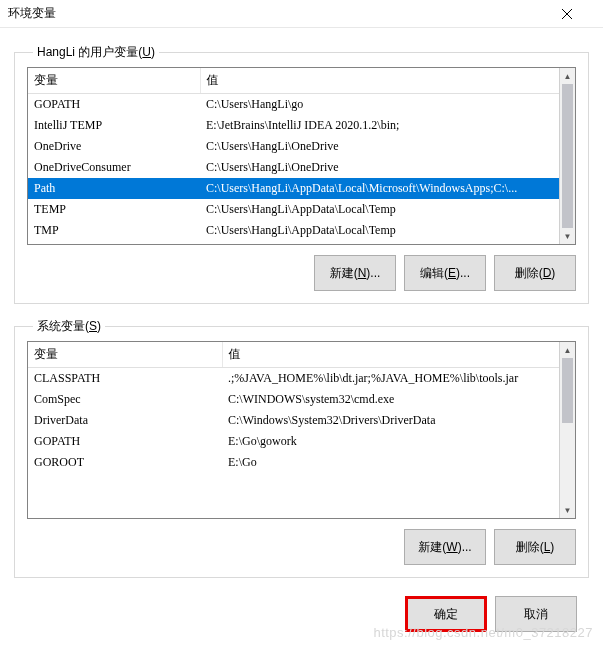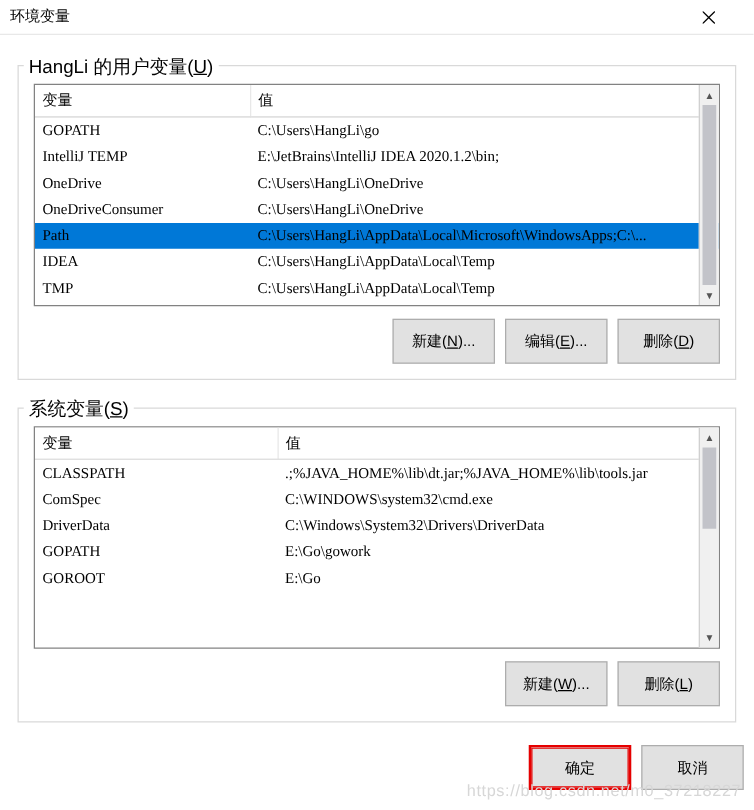--- a/index.html
+++ b/index.html
@@ -30,24 +30,24 @@
   .close-btn svg { stroke: #000; stroke-width: 1; }
   .content { padding: 10px 14px 8px 14px; }
   .groupbox {
     border: 1px solid #d9d9d9;
     position: relative;
     margin-top: 14px;
     padding: 14px 12px 12px 12px;
   }
   .groupbox-legend {
     position: absolute;
-    top: -9px; left: 4px;
+    top: -9px; left: 18px;
     background: #fff;
     padding: 0 4px;
-    font-size: 15px;
+    font-size: 12px;
   }
   .table-wrap {
     border: 1px solid #828282;
     background: #fff;
     position: relative;
   }
   .table-scroll {
     height: 100%;
     overflow: hidden;
   }
@@ -69,21 +69,21 @@
   th:last-child { border-right: none; }
   td {
     padding: 3px 6px;
     font-size: 12px;
     white-space: nowrap;
     overflow: hidden;
     text-overflow: ellipsis;
   }
   tr.selected td {
     background: #0078d7;
-    color: #000000;
+    color: #ffffff;
   }
   .scrollbar {
     position: absolute;
     right: 0; top: 0; bottom: 0;
     width: 16px;
     background: #f0f0f0;
     border-left: 1px solid #d0d0d0;
     display: flex;
     flex-direction: column;
   }
@@ -112,21 +112,21 @@
     display: flex;
     align-items: center;
     justify-content: center;
     padding: 0 10px;
     cursor: default;
   }
   .dialog-btns {
     display: flex;
     justify-content: flex-end;
     gap: 8px;
-    padding: 10px 8px 12px 0;
+    padding: 10px 26px 12px 0;
     margin-left: 40px;
   }
   .ok-btn {
     border: 2px solid #e60000;
     box-shadow: 0 0 0 1px #e60000 inset;
   }
   .underline-char { text-decoration: underline; }
   .watermark {
     position: absolute;
     right: 10px; bottom: 8px;
@@ -183,21 +183,21 @@
               </tr>
               <tr>
                 <td>OneDriveConsumer</td>
                 <td>C:\Users\HangLi\OneDrive</td>
               </tr>
               <tr class="selected">
                 <td>Path</td>
                 <td>C:\Users\HangLi\AppData\Local\Microsoft\WindowsApps;C:\...</td>
               </tr>
               <tr>
-                <td>IDEA</td>
+                <td>TEMP</td>
                 <td>C:\Users\HangLi\AppData\Local\Temp</td>
               </tr>
               <tr>
                 <td>TMP</td>
                 <td>C:\Users\HangLi\AppData\Local\Temp</td>
               </tr>
             </tbody>
         </table>
       </div>
       <div class="scrollbar">

